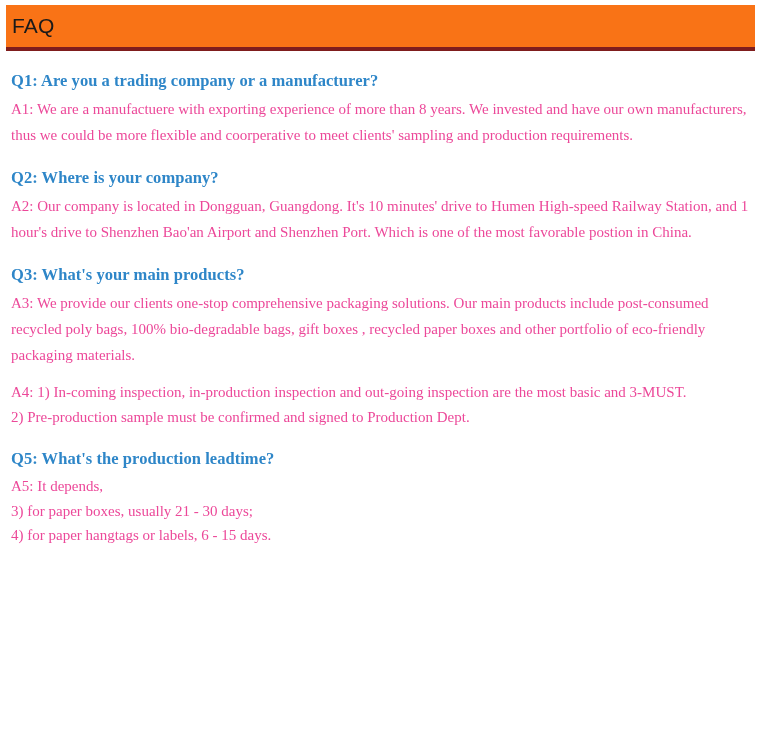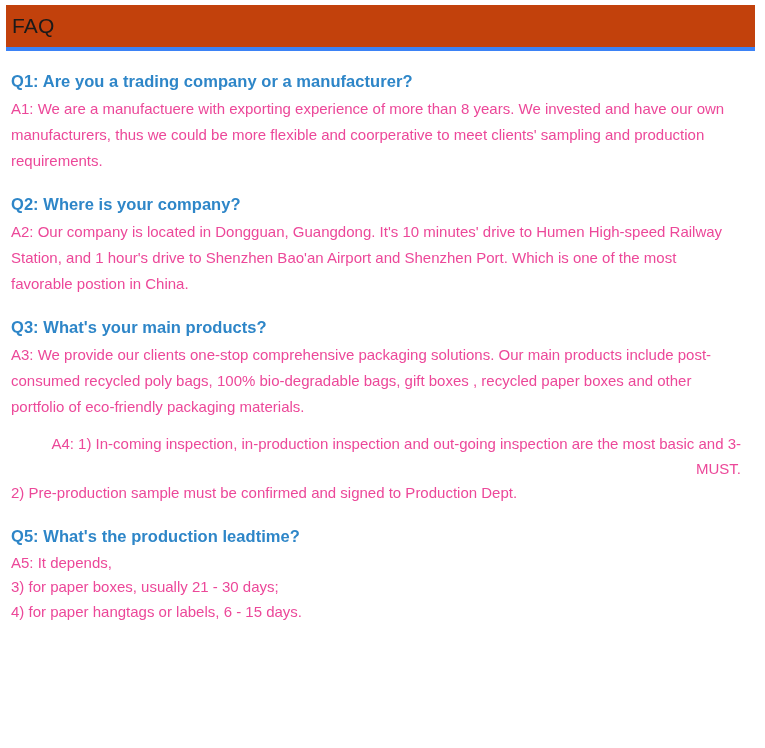--- a/index.html
+++ b/index.html
@@ -24,22 +24,22 @@
     background: #ffffff;
   }
 
   
   .faq-header {
     position: absolute;
     left: 6px;
     top: 5px;
     width: 749px;
     height: 46px;
-    background: #c2410c;
-    border-bottom: 4px solid #3b82f6;
+    background: #f97316;
+    border-bottom: 4px solid #7f1d1d;
     box-sizing: border-box;
   }
   .faq-header-title {
     position: absolute;
     left: 6px;
     top: 7px;
     font-size: 21px;
     line-height: 28px;
     font-weight: 400;
     color: #1a1a1a;
@@ -48,21 +48,22 @@
 
   
   .faq-body {
     position: absolute;
     left: 11px;
     top: 63px;
     width: 742px;
   }
 
   .faq-block {
-    margin: 0 12px 12px 0;
+    margin: 0 1px 12px 0;
+    font-family: Liberation Serif, serif;
   }
   .faq-block:last-child {
     margin-bottom: 0;
   }
 
   .faq-question {
     font-size: 16.5px;
     line-height: 24px;
     font-weight: bold;
     color: #2E86C8;
@@ -82,21 +83,20 @@
   
   .faq-answer.lines {
     line-height: 24.5px;
   }
   .faq-answer.lines .line {
     display: block;
     white-space: nowrap;
   }
   .faq-answer.lines .line.wrap {
     white-space: normal;
-    text-align: right;
   }
 </style>
 </head>
 <body>
 
 <div class="page">
 
   <div class="faq-header">
     <div class="faq-header-title">FAQ</div>
   </div>

